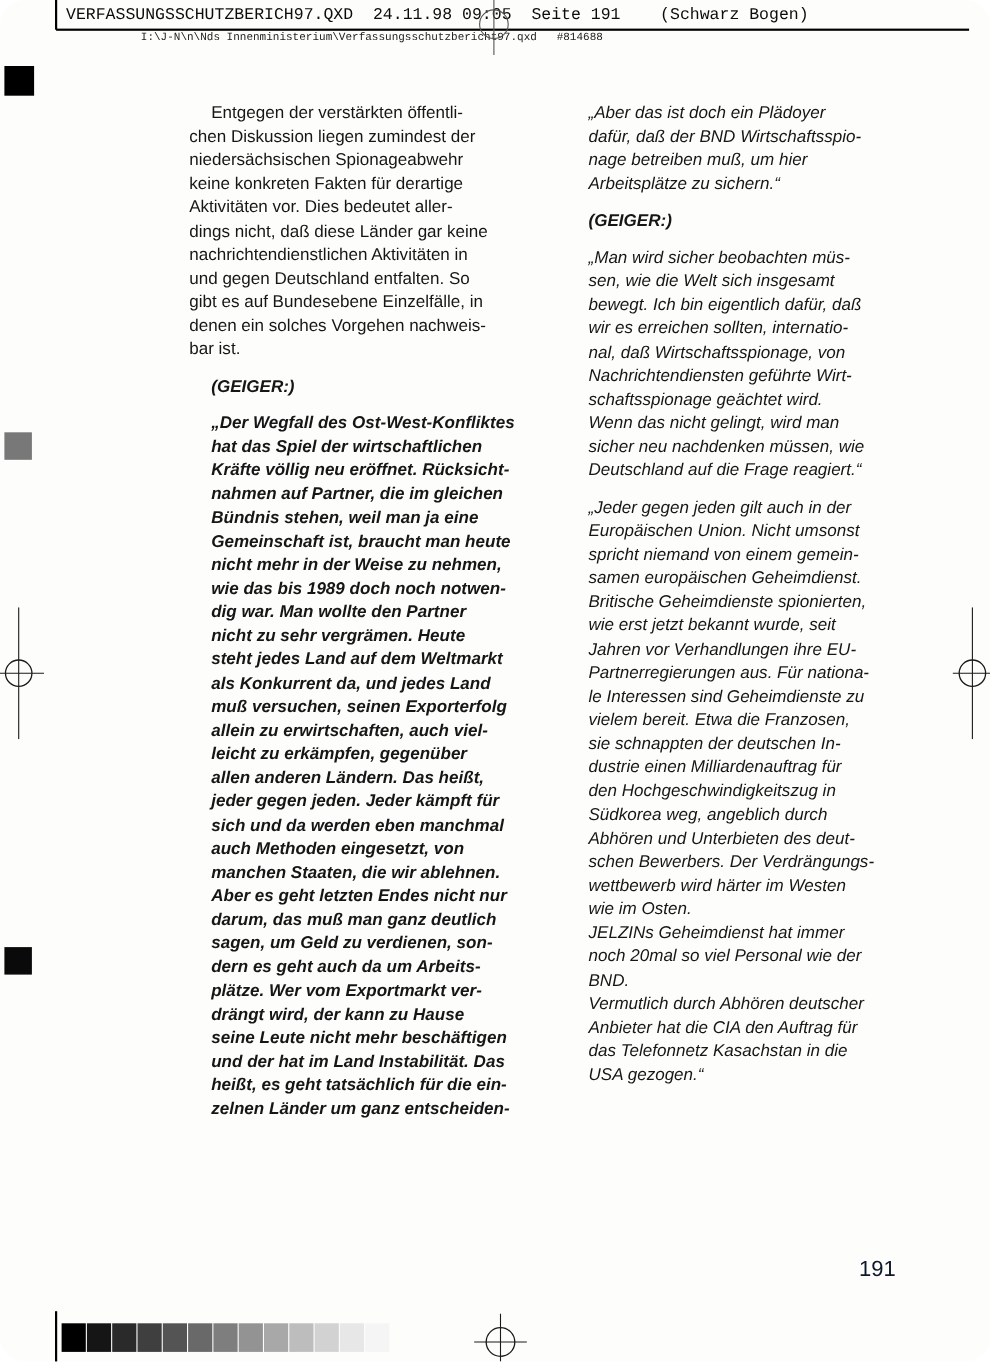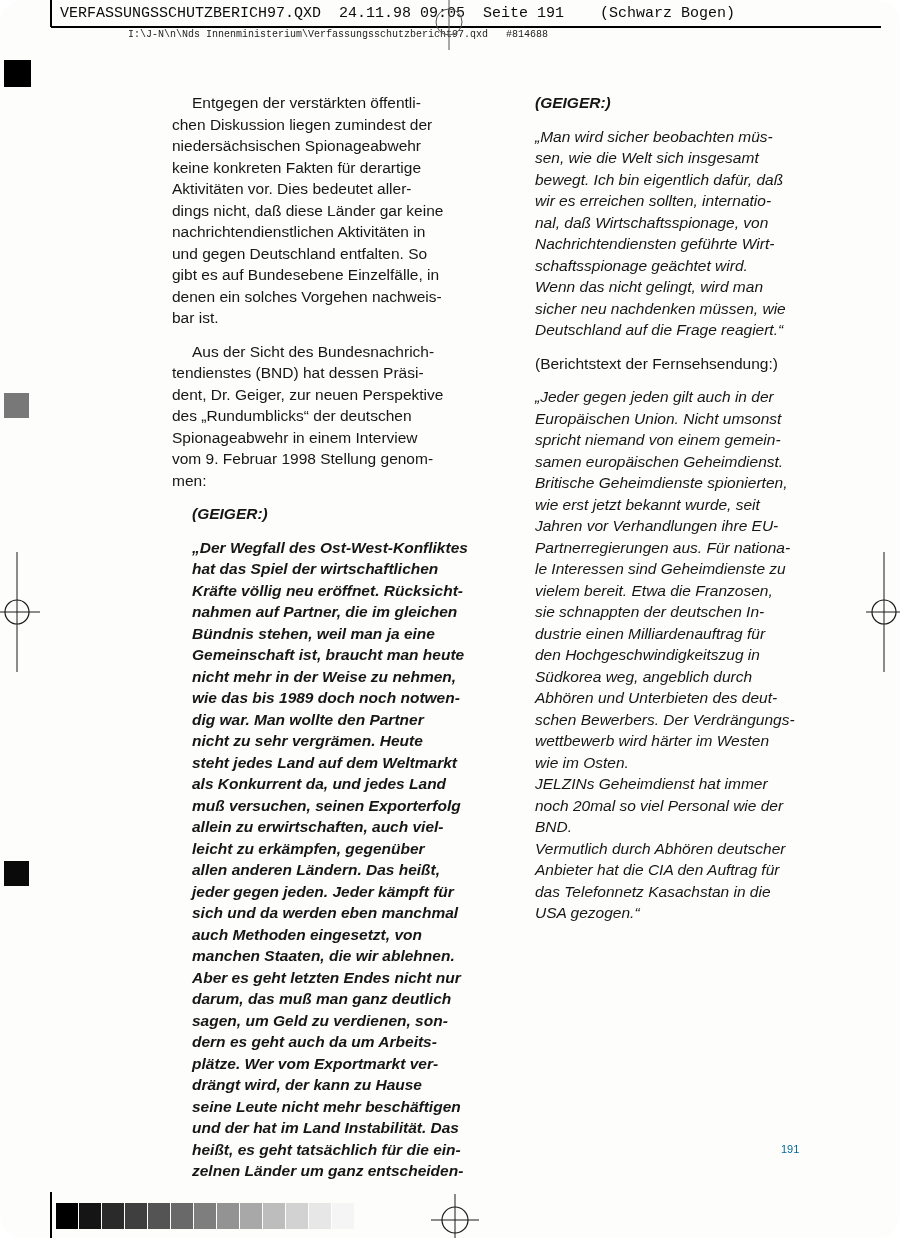--- a/index.html
+++ b/index.html
@@ -26,21 +26,21 @@
   
   .col { position:absolute; top:80px; width:320px; font-size:15.5px; line-height:21.5px; }
   .col-left  { left:160px; }
   .col-right { left:523px; }
   .col p { margin:12px; white-space:pre; }
   .indent  { text-indent:20px; }
   .qindent { padding-left:20px;font-weight:bold; }
   .italic  { font-style:italic; }
   .bold    { font-weight:bold;font-style:italic; }
 
-  .pagenum { position:absolute; left:781px; top:1143px; font-size:11px; color:#0369a1; }
+  .pagenum { position:absolute; left:781px; top:1143px; font-size:20px; color:#0f172a; }
 
   
   .ctl-sq { position:absolute; }
   .sq-top    { left:4px; top:60px;  width:27px; height:27px; background:#000; }
   .sq-mid    { left:4px; top:393px; width:25px; height:25px; background:#787878; }
   .sq-bottom { left:4px; top:861px; width:25px; height:25px; background:#0a0a0a; }
 
   
   .regmark { position:absolute; pointer-events:none; }
   .reg-left   { left:0px;   top:552px; }
@@ -87,27 +87,20 @@
 chen Diskussion liegen zumindest der
 niedersächsischen Spionageabwehr
 keine konkreten Fakten für derartige
 Aktivitäten vor. Dies bedeutet aller-
 dings nicht, daß diese Länder gar keine
 nachrichtendienstlichen Aktivitäten in
 und gegen Deutschland entfalten. So
 gibt es auf Bundesebene Einzelfälle, in
 denen ein solches Vorgehen nachweis-
 bar ist.</p>
-    <p class="indent">Aus der Sicht des Bundesnachrich-
-tendienstes (BND) hat dessen Präsi-
-dent, Dr. Geiger, zur neuen Perspektive
-des „Rundumblicks“ der deutschen
-Spionageabwehr in einem Interview
-vom 9. Februar 1998 Stellung genom-
-men:</p>
     <p class="bold qindent">(GEIGER:)</p>
     <p class="italic qindent">„Der Wegfall des Ost-West-Konfliktes
 hat das Spiel der wirtschaftlichen
 Kräfte völlig neu eröffnet. Rücksicht-
 nahmen auf Partner, die im gleichen
 Bündnis stehen, weil man ja eine
 Gemeinschaft ist, braucht man heute
 nicht mehr in der Weise zu nehmen,
 wie das bis 1989 doch noch notwen-
 dig war. Man wollte den Partner
@@ -128,32 +121,35 @@
 dern es geht auch da um Arbeits-
 plätze. Wer vom Exportmarkt ver-
 drängt wird, der kann zu Hause
 seine Leute nicht mehr beschäftigen
 und der hat im Land Instabilität. Das
 heißt, es geht tatsächlich für die ein-
 zelnen Länder um ganz entscheiden-</p>
   </div>
 
   <div class="col col-right">
+    <p class="italic">„Aber das ist doch ein Plädoyer
+dafür, daß der BND Wirtschaftsspio-
+nage betreiben muß, um hier
+Arbeitsplätze zu sichern.“</p>
     <p class="bold">(GEIGER:)</p>
     <p class="italic">„Man wird sicher beobachten müs-
 sen, wie die Welt sich insgesamt
 bewegt. Ich bin eigentlich dafür, daß
 wir es erreichen sollten, internatio-
 nal, daß Wirtschaftsspionage, von
 Nachrichtendiensten geführte Wirt-
 schaftsspionage geächtet wird.
 Wenn das nicht gelingt, wird man
 sicher neu nachdenken müssen, wie
 Deutschland auf die Frage reagiert.“</p>
-    <p>(Berichtstext der Fernsehsendung:)</p>
     <p class="italic">„Jeder gegen jeden gilt auch in der
 Europäischen Union. Nicht umsonst
 spricht niemand von einem gemein-
 samen europäischen Geheimdienst.
 Britische Geheimdienste spionierten,
 wie erst jetzt bekannt wurde, seit
 Jahren vor Verhandlungen ihre EU-
 Partnerregierungen aus. Für nationa-
 le Interessen sind Geheimdienste zu
 vielem bereit. Etwa die Franzosen,

